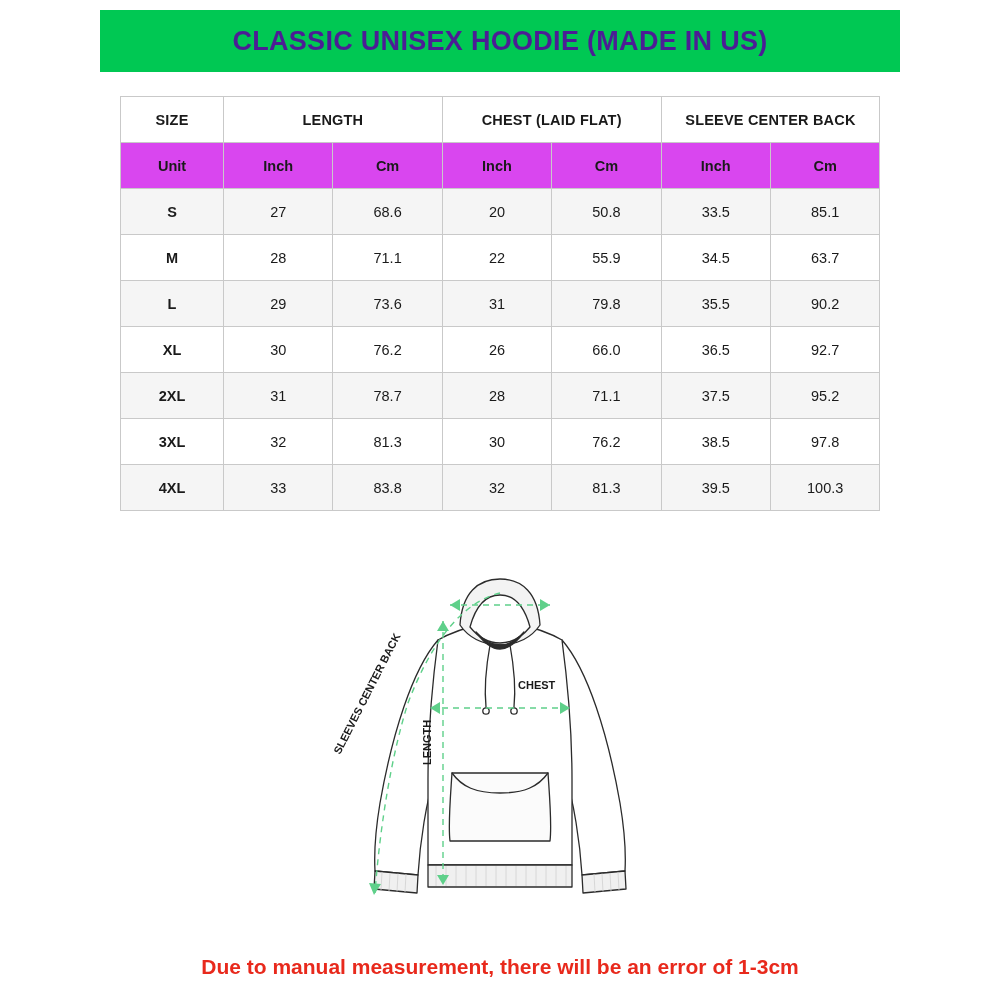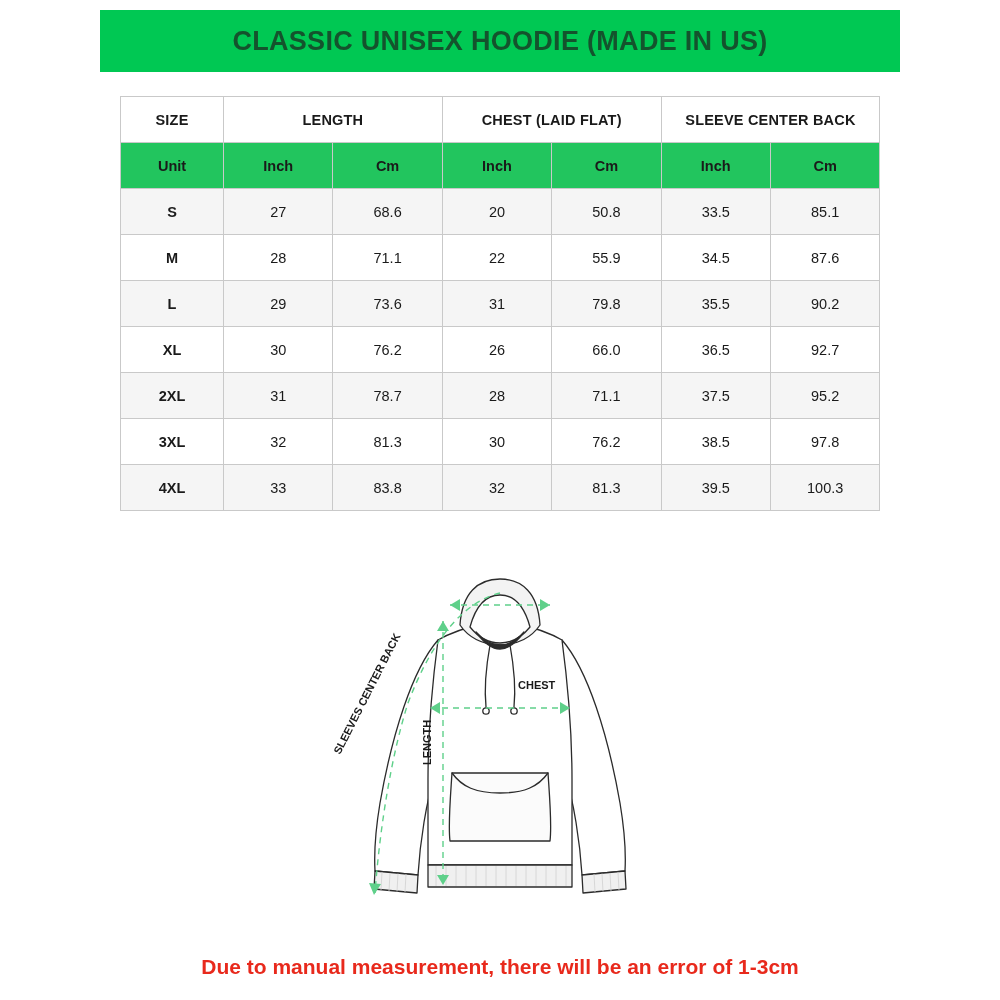--- a/index.html
+++ b/index.html
@@ -26,21 +26,21 @@
     left: 100px;
     top: 10px;
     width: 800px;
     height: 62px;
     background: #00c853;
     display: flex;
     align-items: center;
     justify-content: center;
   }
   .header-title {
-    color: #14532d;
+    color: #4c1d95;
     font-size: 27px;
     font-weight: bold;
     letter-spacing: 0.3px;
     text-align: center;
     white-space: nowrap;
   }
 
   
   .size-table-wrap {
     position: absolute;
@@ -61,21 +61,21 @@
     height: 45px;
     padding: 0;
     font-weight: normal;
   }
   table.size-table thead th {
     font-weight: bold;
     font-size: 14.5px;
     letter-spacing: 0.2px;
   }
   tr.head-row-1 th { background: #ffffff; }
-  tr.head-row-2 td { background: #22c55e; font-weight: bold; }
+  tr.head-row-2 td { background: #d946ef; font-weight: bold; }
   tbody tr.even td { background: #f5f5f5; }
   tbody tr.odd td  { background: #ffffff; }
   tbody td.size-cell { font-weight: bold; }
 
   
   col.c-size { width: 103px; }
   col.c-val  { width: 109.4px; }
 
   
   .illustration {
@@ -149,21 +149,21 @@
           <td>33.5</td>
           <td>85.1</td>
         </tr>
         <tr class="odd">
           <td class="size-cell">M</td>
           <td>28</td>
           <td>71.1</td>
           <td>22</td>
           <td>55.9</td>
           <td>34.5</td>
-          <td>87.6</td>
+          <td>63.7</td>
         </tr>
         <tr class="even">
           <td class="size-cell">L</td>
           <td>29</td>
           <td>73.6</td>
           <td>31</td>
           <td>79.8</td>
           <td>35.5</td>
           <td>90.2</td>
         </tr>

